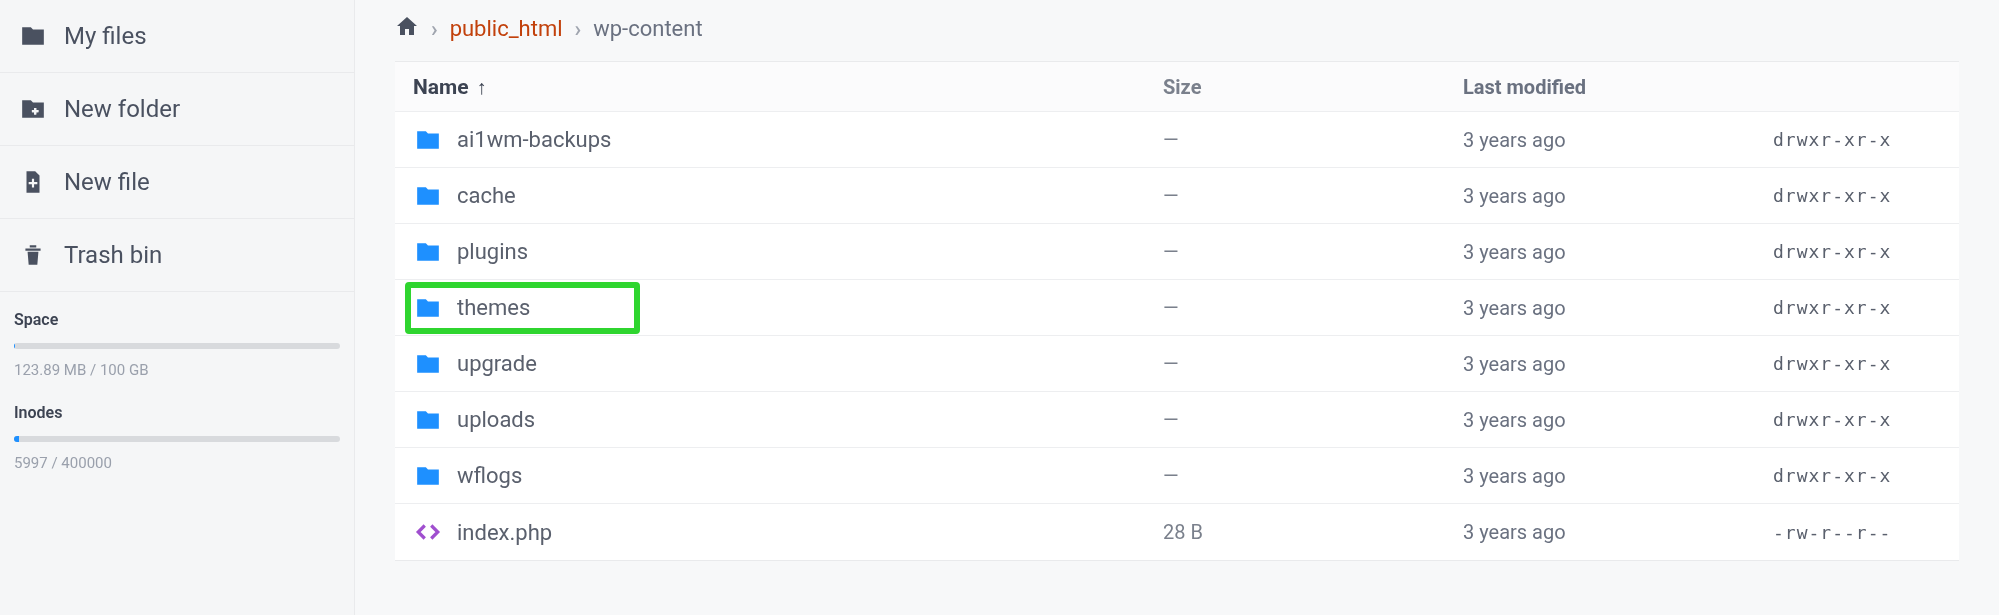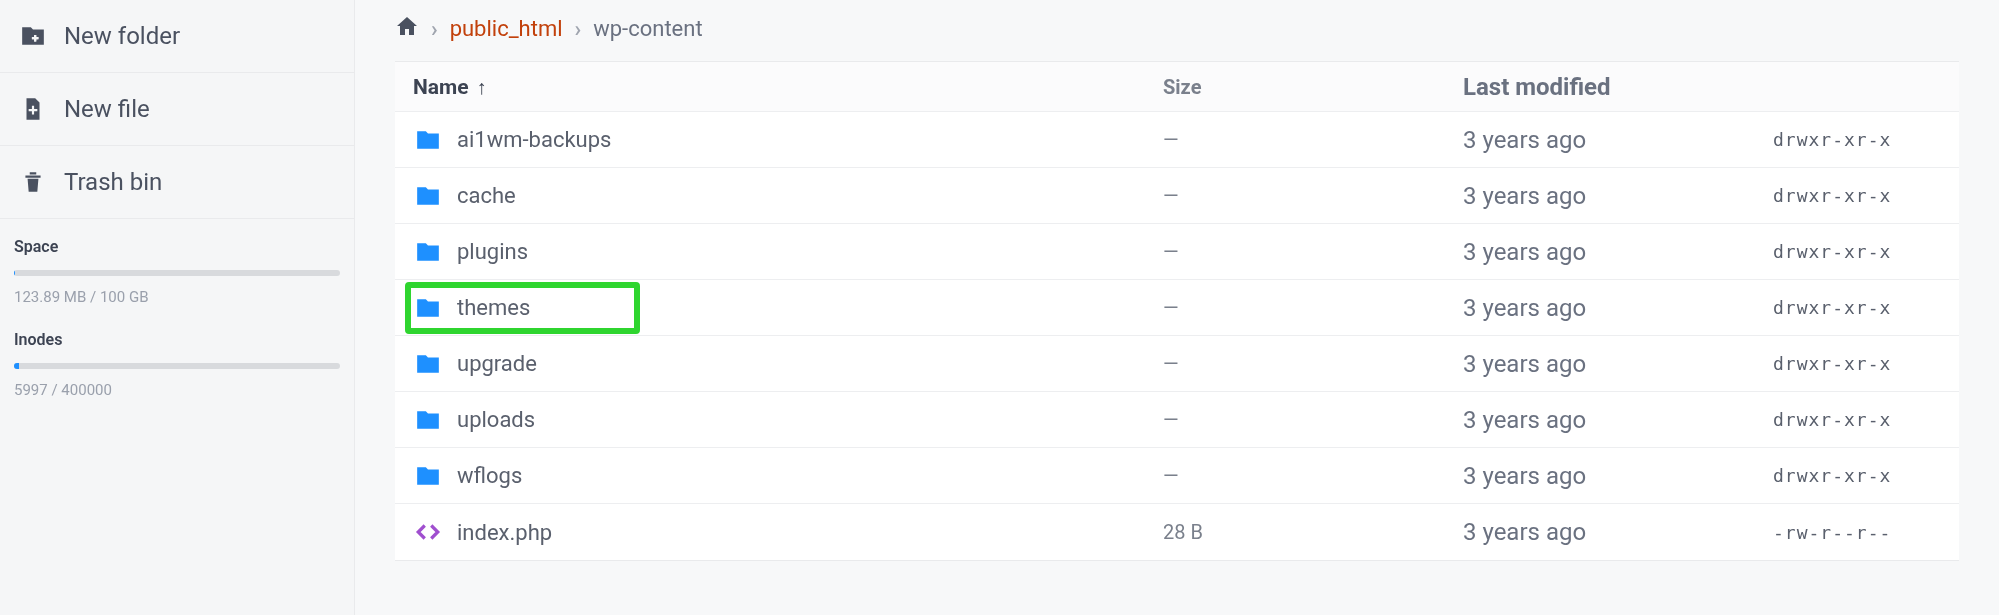--- a/index.html
+++ b/index.html
@@ -100,21 +100,21 @@
   .row {
     display: flex;
     align-items: center;
     border-bottom: 1px solid #edeef0;
     height: 56px;
     padding: 0 18px;
   }
   .row:last-child { border-bottom: none; }
   .col-name { flex: 0 0 750px; display: flex; align-items: center; gap: 14px; }
   .col-size { flex: 0 0 300px; font-size: 20px; color: #7a808c; }
-  .col-modified { flex: 0 0 310px; font-size: 24px; color: #6a7180; }
+  .col-modified { flex: 0 0 310px; font-size: 20px; color: #6a7180; }
   .col-perm {
     flex: 1;
     font-family: ui-monospace, SFMono-Regular, Menlo, Consolas, monospace;
     font-size: 18px;
     letter-spacing: 1px;
     color: #5a606d;
     text-align: left;
   }
   .header-row {
     font-weight: 700;
@@ -146,20 +146,28 @@
     pointer-events: none;
   }
   .row.data-row { cursor: pointer; }
 </style>
 </head>
 <body>
 
 <div class="app">
 
   <aside class="sidebar">
+    <div class="side-item">
+      <span class="icon-box">
+        <svg viewBox="0 0 24 24">
+            <path d="M10 4H2v16h20V6H12l-2-2z"></path>
+          </svg>
+      </span>
+      <span>My files</span>
+    </div>
     <div class="side-item">
       <span class="icon-box">
         <svg viewBox="0 0 24 24">
             <path d="M10 4H2v16h20V6H12l-2-2zM13 11h2v2h2v2h-2v2h-2v-2h-2v-2h2v-2z" fill="#4a5160"></path>
             <path d="M13 11h2v2h2v2h-2v2h-2v-2h-2v-2h2z" fill="#f5f6f7"></path>
           </svg>
       </span>
       <span>New folder</span>
     </div>
     <div class="side-item">

